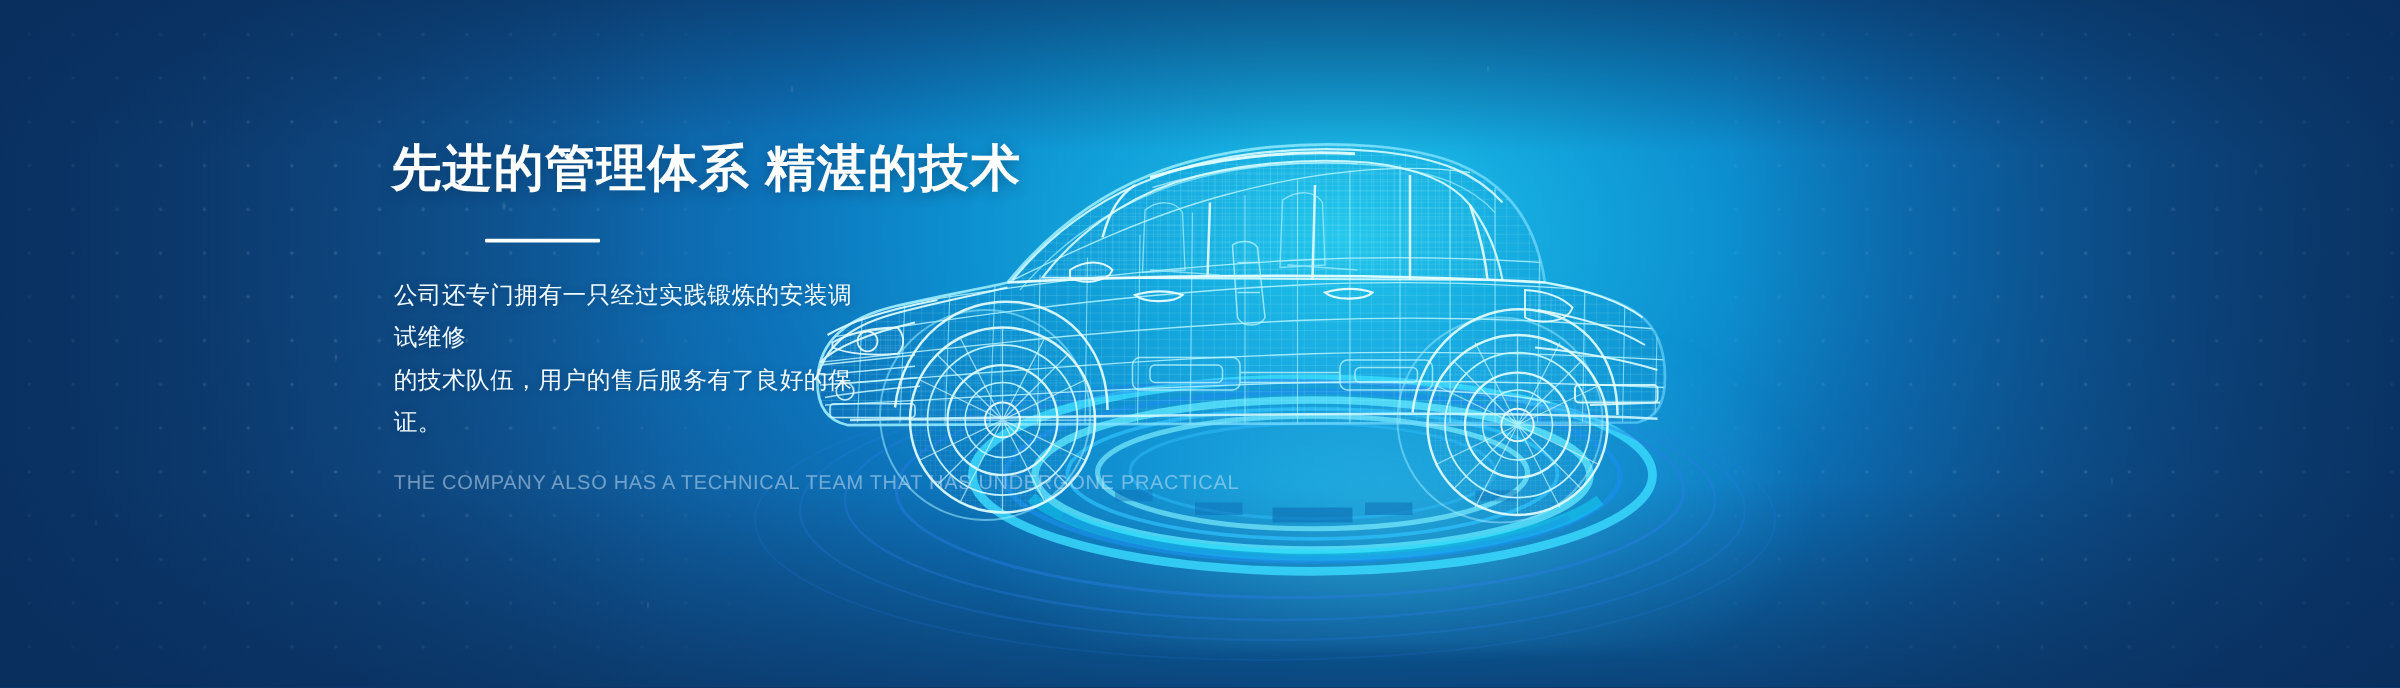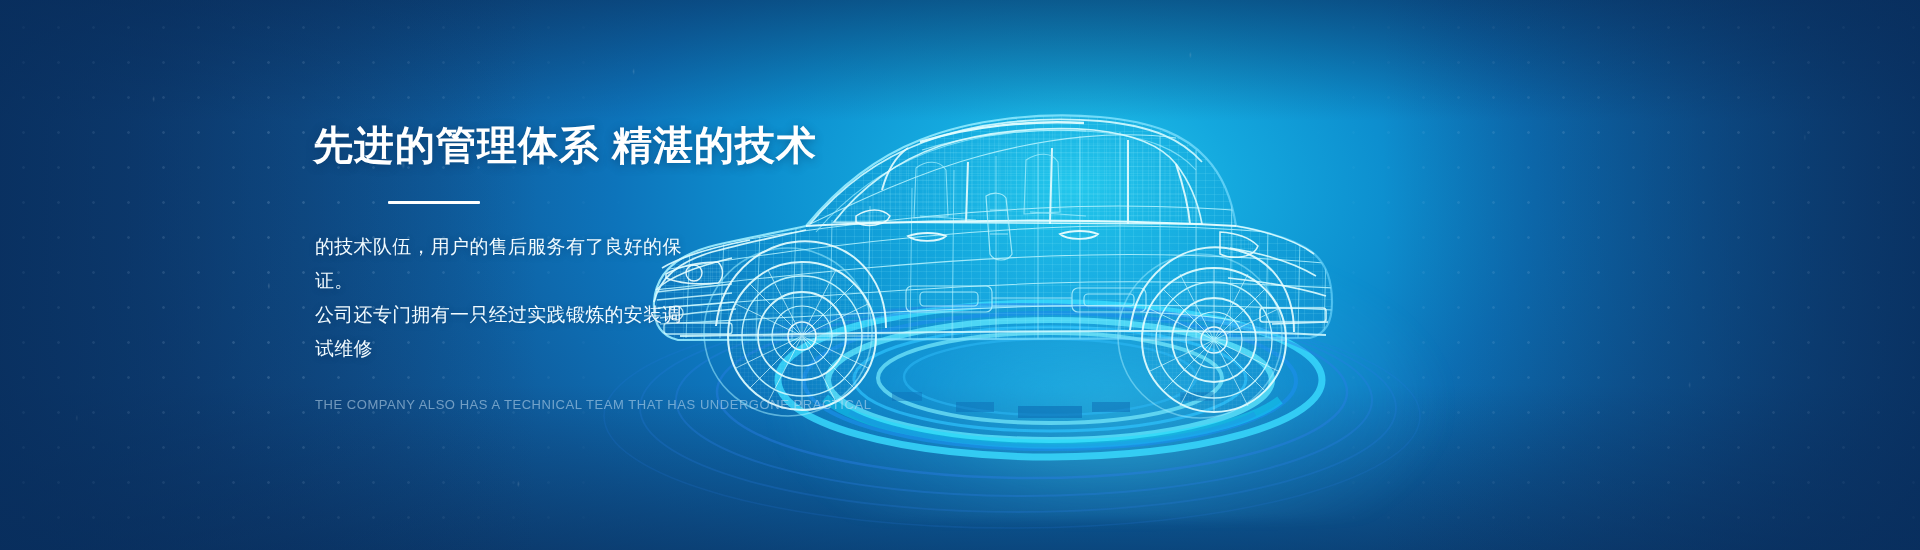--- a/index.html
+++ b/index.html
@@ -60,21 +60,21 @@
       radial-gradient(ellipse 2px 6px at 45% 63%, rgba(230,245,255,.20), transparent 70%),
       radial-gradient(ellipse 2px 5px at 62% 10%, rgba(235,250,255,.22), transparent 70%),
       radial-gradient(ellipse 2px 5px at 88% 70%, rgba(200,230,255,.22), transparent 70%),
       radial-gradient(ellipse 2px 5px at 94% 25%, rgba(200,230,255,.22), transparent 70%);
   }
 
   
   .copy{
     position:absolute;
     left:313px;
-    top:122px;
+    top:112px;
     width:640px;
     z-index:6;
   }
   .headline{
     margin:0;
     color:#ffffff;
     font-size:40px;
     line-height:1.18;
     font-weight:bold;
     letter-spacing:1px;
@@ -91,23 +91,23 @@
   .paragraph{
     margin:26px 0 0 2px;
     color:#f2fbff;
     font-size:19px;
     line-height:1.78;
     letter-spacing:.3px;
     text-shadow:0 1px 6px rgba(3,40,80,.35);
     max-width:372px;
   }
   .subcopy{
-    margin:28px 0 0 2px;
+    margin:18px 0 0 2px;
     color:rgba(205,228,245,.52);
-    font-size:13px;
+    font-size:16px;
     line-height:1.78;
     letter-spacing:.55px;
     max-width:352px;
     text-transform:uppercase;
   }
   .subcopy div{white-space:nowrap;}
 
   
   .art{
     position:absolute;
@@ -383,22 +383,22 @@
     </svg>
   </div>
 
   <div class="copy">
 
     <h1 class="headline">先进的管理体系 精湛的技术</h1>
 
     <div class="rule"></div>
 
     <div class="paragraph">
+      <div>公司还专门拥有一只经过实践锻炼的安装调试维修</div>
       <div>的技术队伍，用户的售后服务有了良好的保证。</div>
-      <div>公司还专门拥有一只经过实践锻炼的安装调试维修</div>
     </div>
 
     <div class="subcopy">
       <div>THE COMPANY ALSO HAS A TECHNICAL TEAM THAT HAS UNDERGONE PRACTICAL</div>
     </div>
 
   </div>
 </div>
 
 </body></html>

